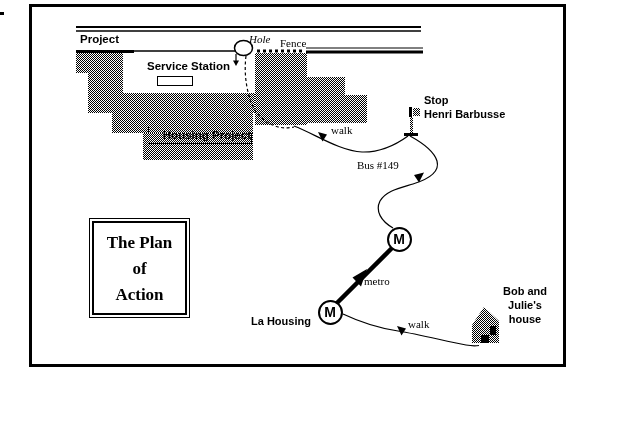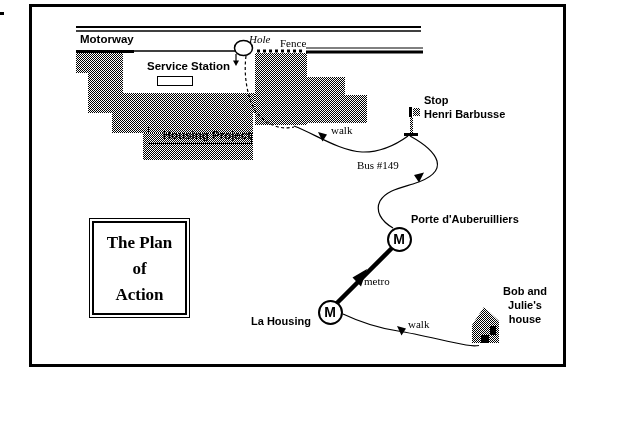--- a/index.html
+++ b/index.html
@@ -104,34 +104,33 @@
 
   <div class="mstation" style="left:386.5px;top:226.5px;">
     <span>M</span>
   </div>
   <div class="mstation" style="left:317.5px;top:299.5px;">
     <span>M</span>
   </div>
 
   <div class="ss-rect"></div>
 
-  <div class="lbl" style="left:80px;top:33px;font-size:11.5px;">Motorway</div>
+  <div class="lbl" style="left:80px;top:33px;font-size:11.5px;">Project</div>
   <div class="lbl-serif" style="left:249px;top:33px;font-style:italic;">Hole</div>
   <div class="lbl-serif" style="left:280px;top:37px;">Fence</div>
   <div class="lbl" style="left:147px;top:60px;font-size:11.5px;">Service Station</div>
   <div class="hp-box">Housing Project</div>
   <div class="lbl-serif" style="left:331px;top:124px;">walk</div>
 
   <div class="stack" style="left:424px;top:93px;">
     <div>Stop</div>
     <div>Henri Barbusse</div>
   </div>
 
   <div class="lbl-serif" style="left:357px;top:159px;">Bus #149</div>
-  <div class="lbl" style="left:411px;top:213px;">Porte d'Auberuilliers</div>
   <div class="lbl-serif" style="left:364px;top:275px;">metro</div>
   <div class="lbl" style="left:251px;top:315px;">La Housing</div>
   <div class="lbl-serif" style="left:408px;top:318px;">walk</div>
 
   <div class="stack" style="left:494px;top:284px;width:62px;text-align:center;">
     <div>Bob and</div>
     <div>Julie's</div>
     <div>house</div>
   </div>
 

